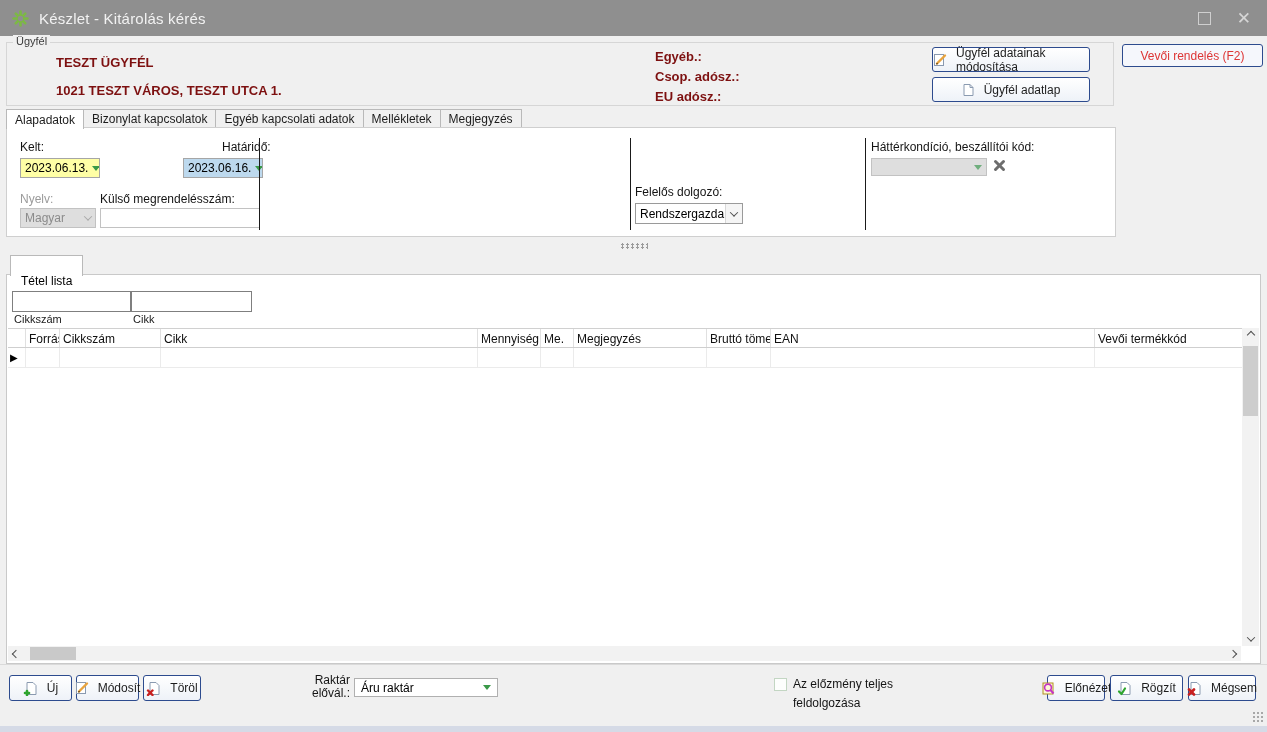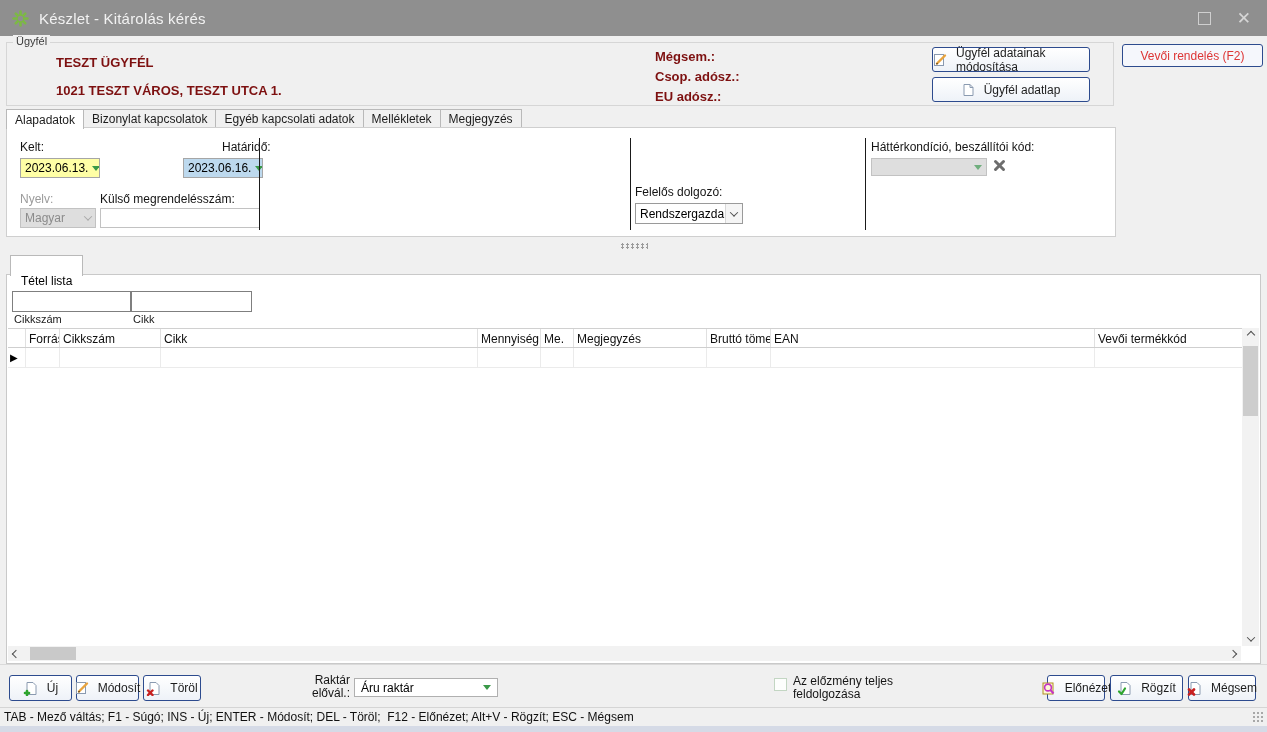--- a/index.html
+++ b/index.html
@@ -90,21 +90,21 @@
              display:flex; align-items:center; justify-content:space-between; padding:0 5px; }
   .hscroll .thumb { position:absolute; left:22px; top:1px; width:46px; height:13px; background:#c9c9c9; }
 
   
   .actionbar { position:absolute; left:0; top:664px; width:1267px; height:43px; background:#f0f0f0; border-top:1px solid #dadada; }
   .abtn { position:absolute; top:10px; height:26px; }
   .raktar-label { position:absolute; left:300px; top:9px; width:50px; font-size:12px; text-align:right; line-height:13px; color:#141414; }
   .raktar-combo { position:absolute; left:354px; top:13px; width:144px; height:19px; border:1px solid #b0b0b0; background:#fff;
                   font-size:12px; display:flex; align-items:center; justify-content:space-between; padding:0 6px; }
   .chk { position:absolute; left:774px; top:13px; width:13px; height:13px; background:#fdfefd; border:1px solid #c3d6c3; }
-  .chk-label { position:absolute; left:793px; top:10px; width:112px; font-size:12px; line-height:13px; color:#141414; }
+  .chk-label { position:absolute; left:793px; top:10px; width:112px; font-size:12px; line-height:19px; color:#141414; }
 
   
   .statusbar { position:absolute; left:0; top:707px; width:1267px; height:19px; background:#f0f0f0; border-top:1px solid #d5d5d5;
                font-size:12px; color:#101010; line-height:18px; padding-left:4px; white-space:pre; }
   .corner-grip { position:absolute; right:4px; top:711px; width:11px; height:11px;
                  background-image:radial-gradient(circle,#a8a8a8 1px,transparent 1.2px); background-size:4px 4px; }
   .bottom-strip { position:absolute; left:0; top:726px; width:1267px; height:6px; background:#d5dae6; }
 
   .icon { flex:none; display:inline-flex; }
 </style>
@@ -131,21 +131,21 @@
       <span class="btn-max"></span>
       <span class="btn-close">✕</span>
     </span>
   </div>
 
   <div class="fld ugyfel-box">
     <span class="fld-label">Ügyfél</span>
     <div class="cust-name maroon">TESZT ÜGYFÉL</div>
     <div class="cust-addr maroon">1021 TESZT VÁROS, TESZT UTCA 1.</div>
     <div class="taxes">
-      <div class="maroon">Mégsem.:</div>
+      <div class="maroon">Egyéb.:</div>
       <div class="maroon">Csop. adósz.:</div>
       <div class="maroon">EU adósz.:</div>
     </div>
     <div class="hbtns">
       <div class="nbtn">
         <span class="icon">
           <svg width="14" height="14" viewBox="0 0 14 14">
             <rect x="1.5" y="1.5" width="9" height="11" fill="#fff" stroke="#8a9ab0" stroke-width="1"></rect>
             <line x1="4" y1="10.5" x2="12" y2="2.5" stroke="#e8a33d" stroke-width="2.4" stroke-linecap="round"></line>
             <line x1="3.4" y1="11.3" x2="4.6" y2="10.2" stroke="#5c4422" stroke-width="1.4"></line>
@@ -346,17 +346,16 @@
           <g stroke="#c82020" stroke-width="2.6" stroke-linecap="round">
             <line x1="2" y1="8.5" x2="7" y2="13.5"></line>
               <line x1="7" y1="8.5" x2="2" y2="13.5"></line>
           </g>
         </svg>
       </span>
       <span>Mégsem</span>
     </div>
   </div>
 
-  <div class="statusbar">TAB - Mező váltás; F1 - Súgó; INS - Új; ENTER - Módosít; DEL - Töröl;  F12 - Előnézet; Alt+V - Rögzít; ESC - Mégsem</div>
   <div class="corner-grip"></div>
   <div class="bottom-strip"></div>
 
 </div>
 
 </body></html>

